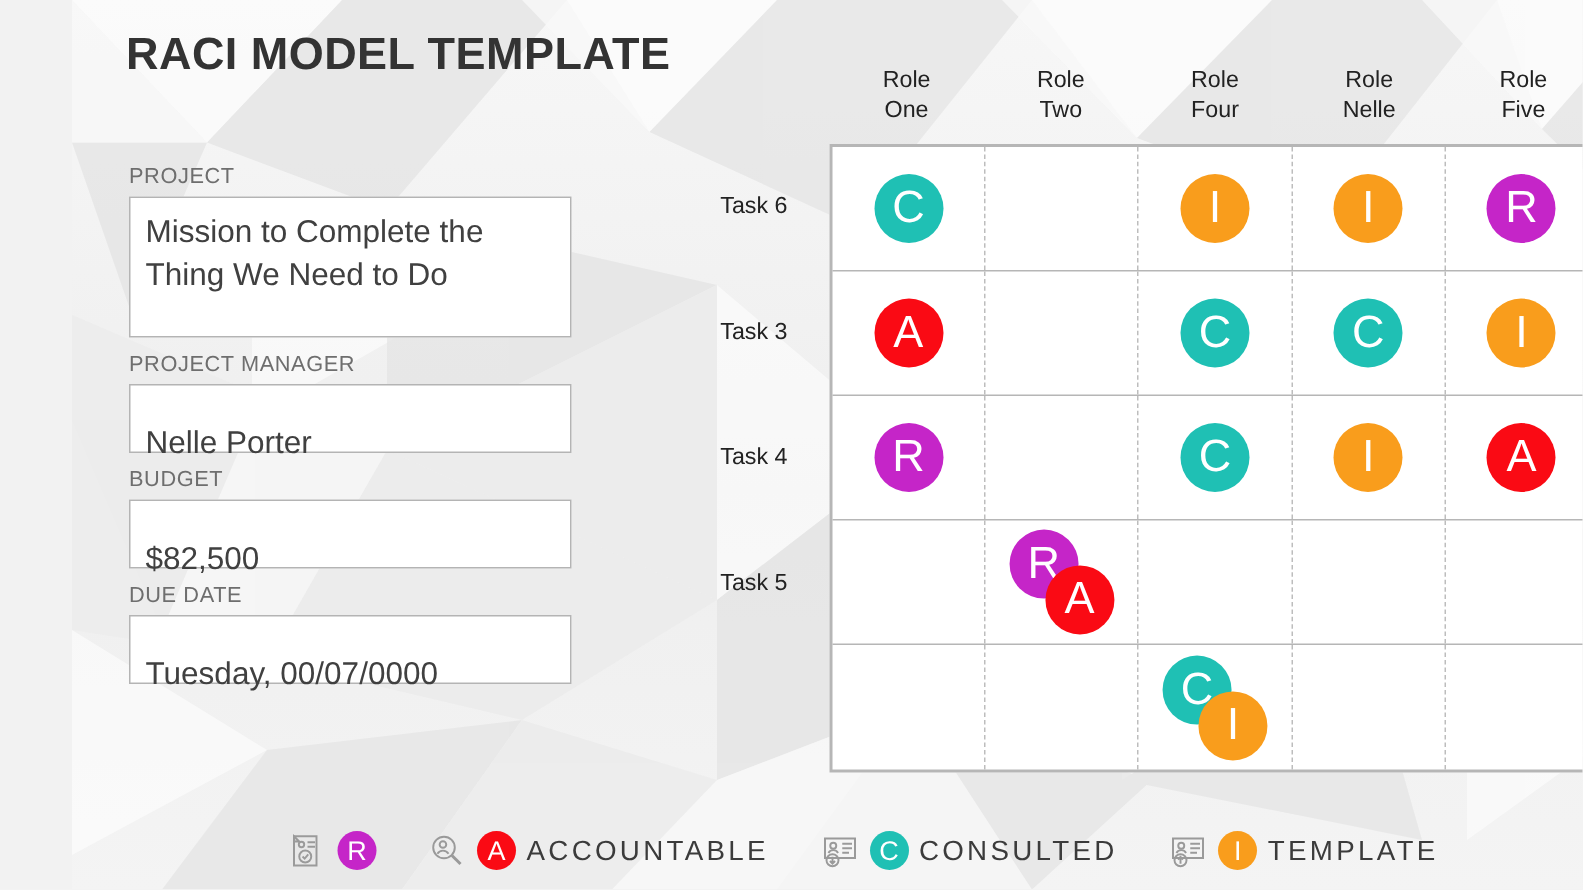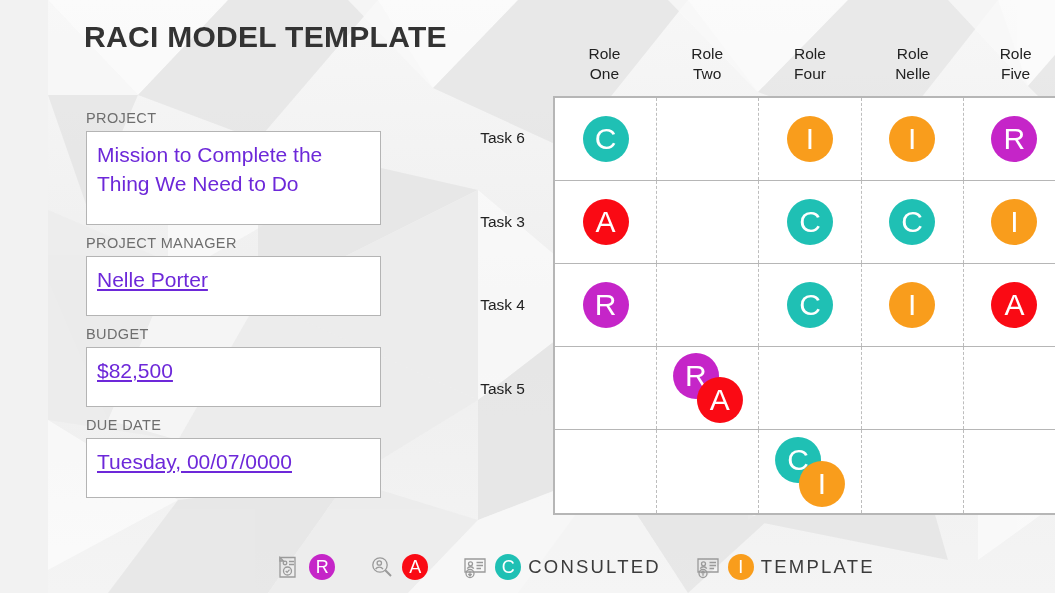--- a/index.html
+++ b/index.html
@@ -58,26 +58,26 @@
     font-size: 14.5px;
     color: #6e6e6e;
     letter-spacing: .4px;
     margin-bottom: 5px;
   }
   .field-box {
     background: #ffffff;
     border: 1px solid #b4b4b4;
     box-sizing: border-box;
     padding: 8px 10px 9px 10px;
-    color: #6d28d9;
+    color: #404040;
     font-size: 21px;
     line-height: 29px;
   }
   .field-box.multiline { min-height: 94px; }
-  .field-box.single { height: 60px; padding-top: 7px; line-height: 31px; text-decoration: underline; }
+  .field-box.single { height: 46px; padding-top: 23px; line-height: 31px; }
 
   
   #matrix {
     position: absolute;
     left: 505px;
     top: 96px;
     width: 514px;
     height: 419px;
     border: 2px solid #b6b6b6;
     box-sizing: border-box;
@@ -377,20 +377,21 @@
       <div class="legend-item">
         <svg viewBox="0 0 26 26" class="legend-glyph">
           <g fill="none" stroke="#9a9a9a" stroke-width="1.3">
             <circle cx="11" cy="11" r="7.2"></circle>
             <circle cx="10.3" cy="9" r="2.2"></circle>
             <path d="M6.6 15.2 a4.3 4.3 0 0 1 7.4 0"></path>
             <path d="M16.3 16.3 L22 22" stroke-width="2"></path>
           </g>
         </svg>
         <div class="legend-dot" style="background: rgb(250, 10, 20);">A</div>
+        <div class="legend-text">ACCOUNTABLE</div>
       </div>
       <div class="legend-item">
         <svg viewBox="0 0 26 26" class="legend-glyph">
           <g fill="none" stroke="#9a9a9a" stroke-width="1.3">
             <path d="M3 5 H23 V18 H3 Z"></path>
             <circle cx="8.5" cy="9.8" r="2"></circle>
             <path d="M5.3 14.6 a3.7 3.7 0 0 1 6.4 0"></path>
             <path d="M14.5 8.5 H21 M14.5 11.5 H21 M14.5 14.5 H19"></path>
             <circle cx="8" cy="19.5" r="4"></circle>
             <path d="M8 17.2 V21.6 M6.3 20 L8 21.8 L9.7 20"></path>

